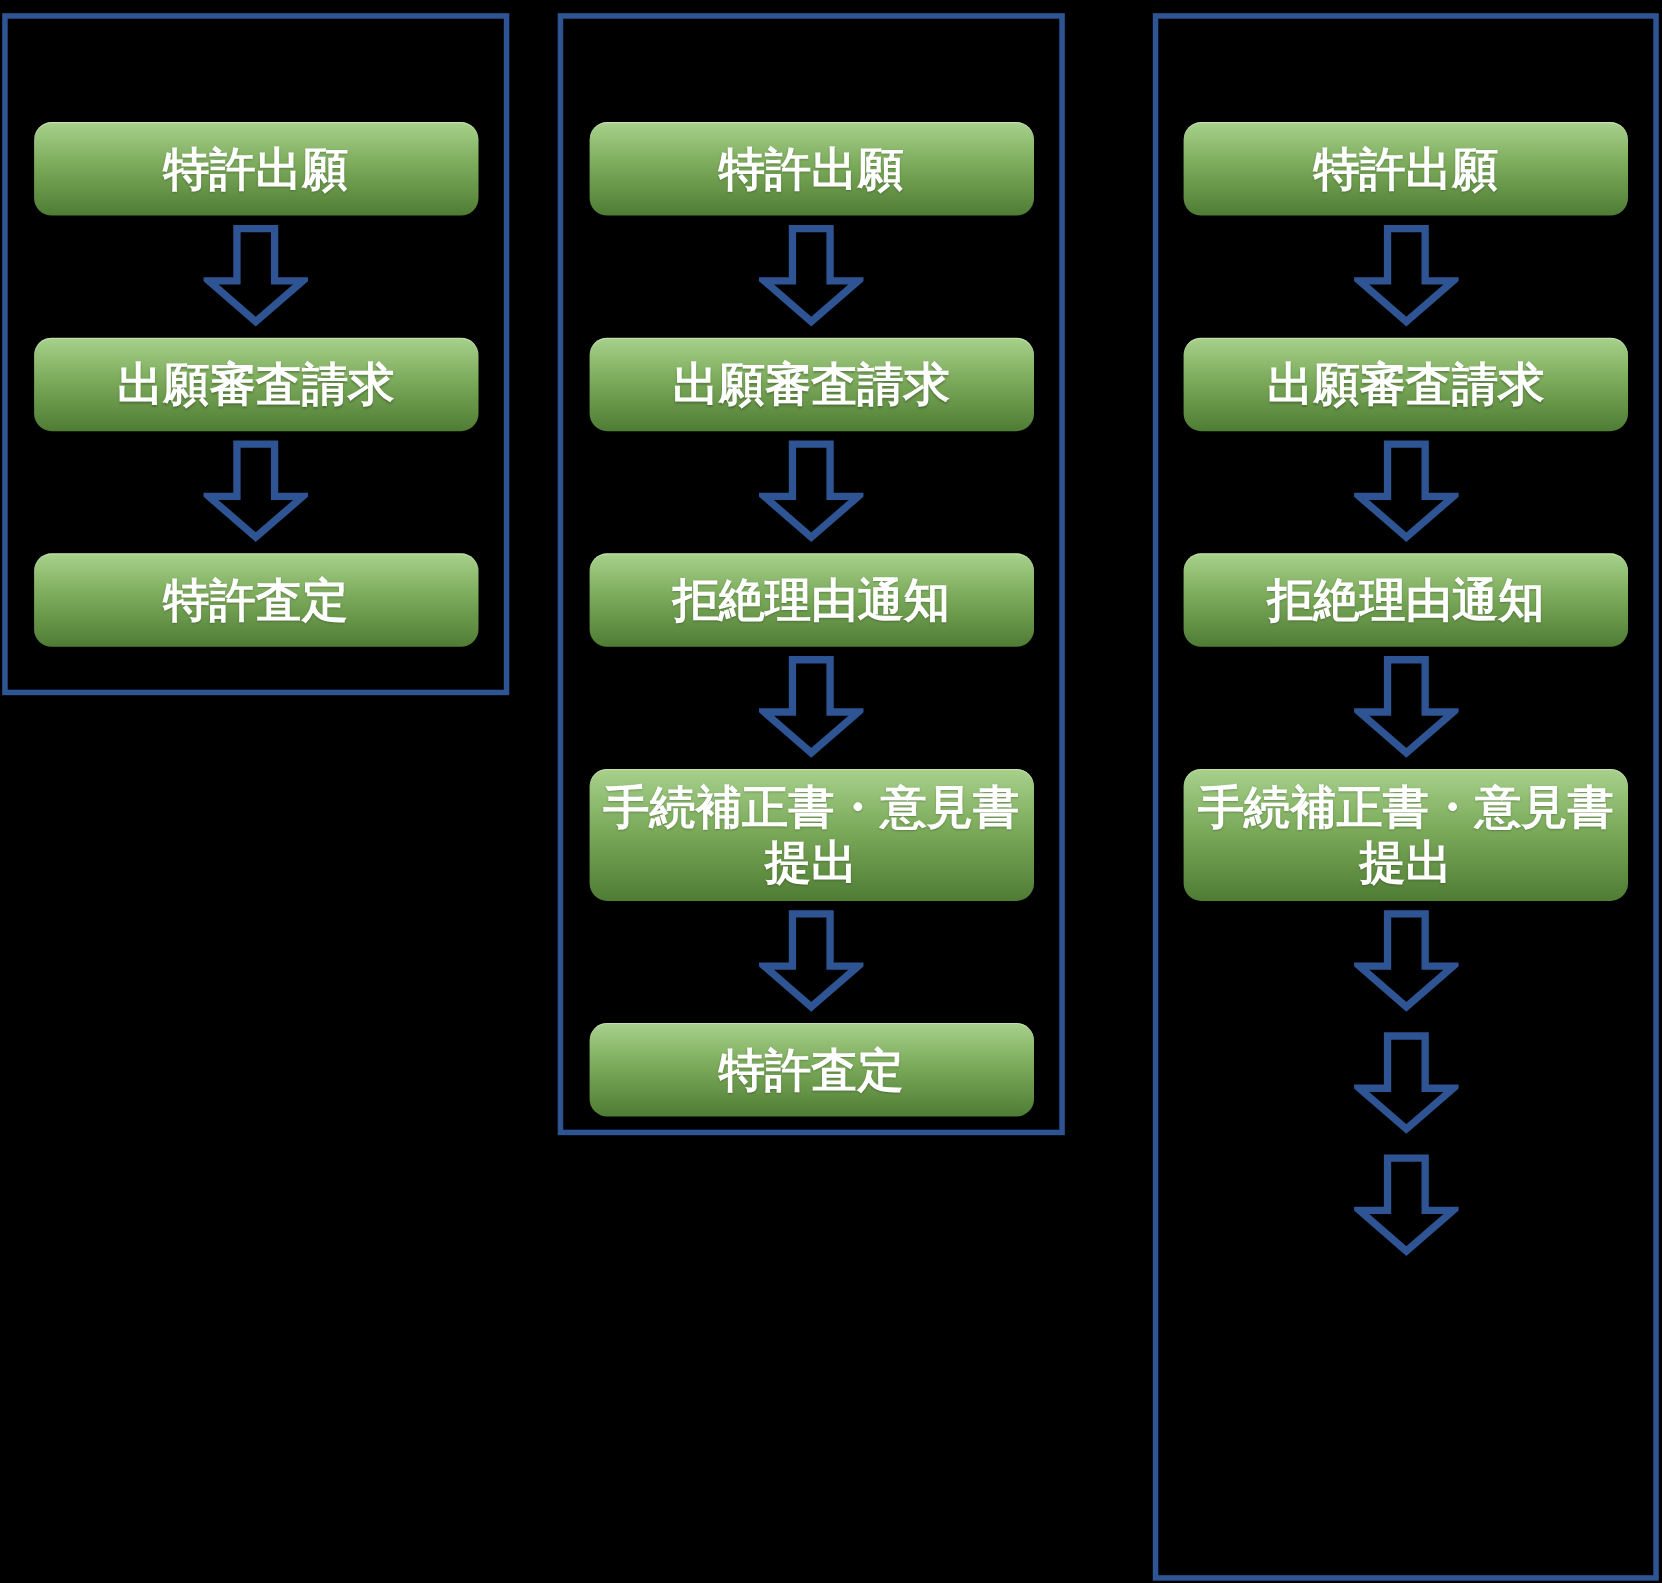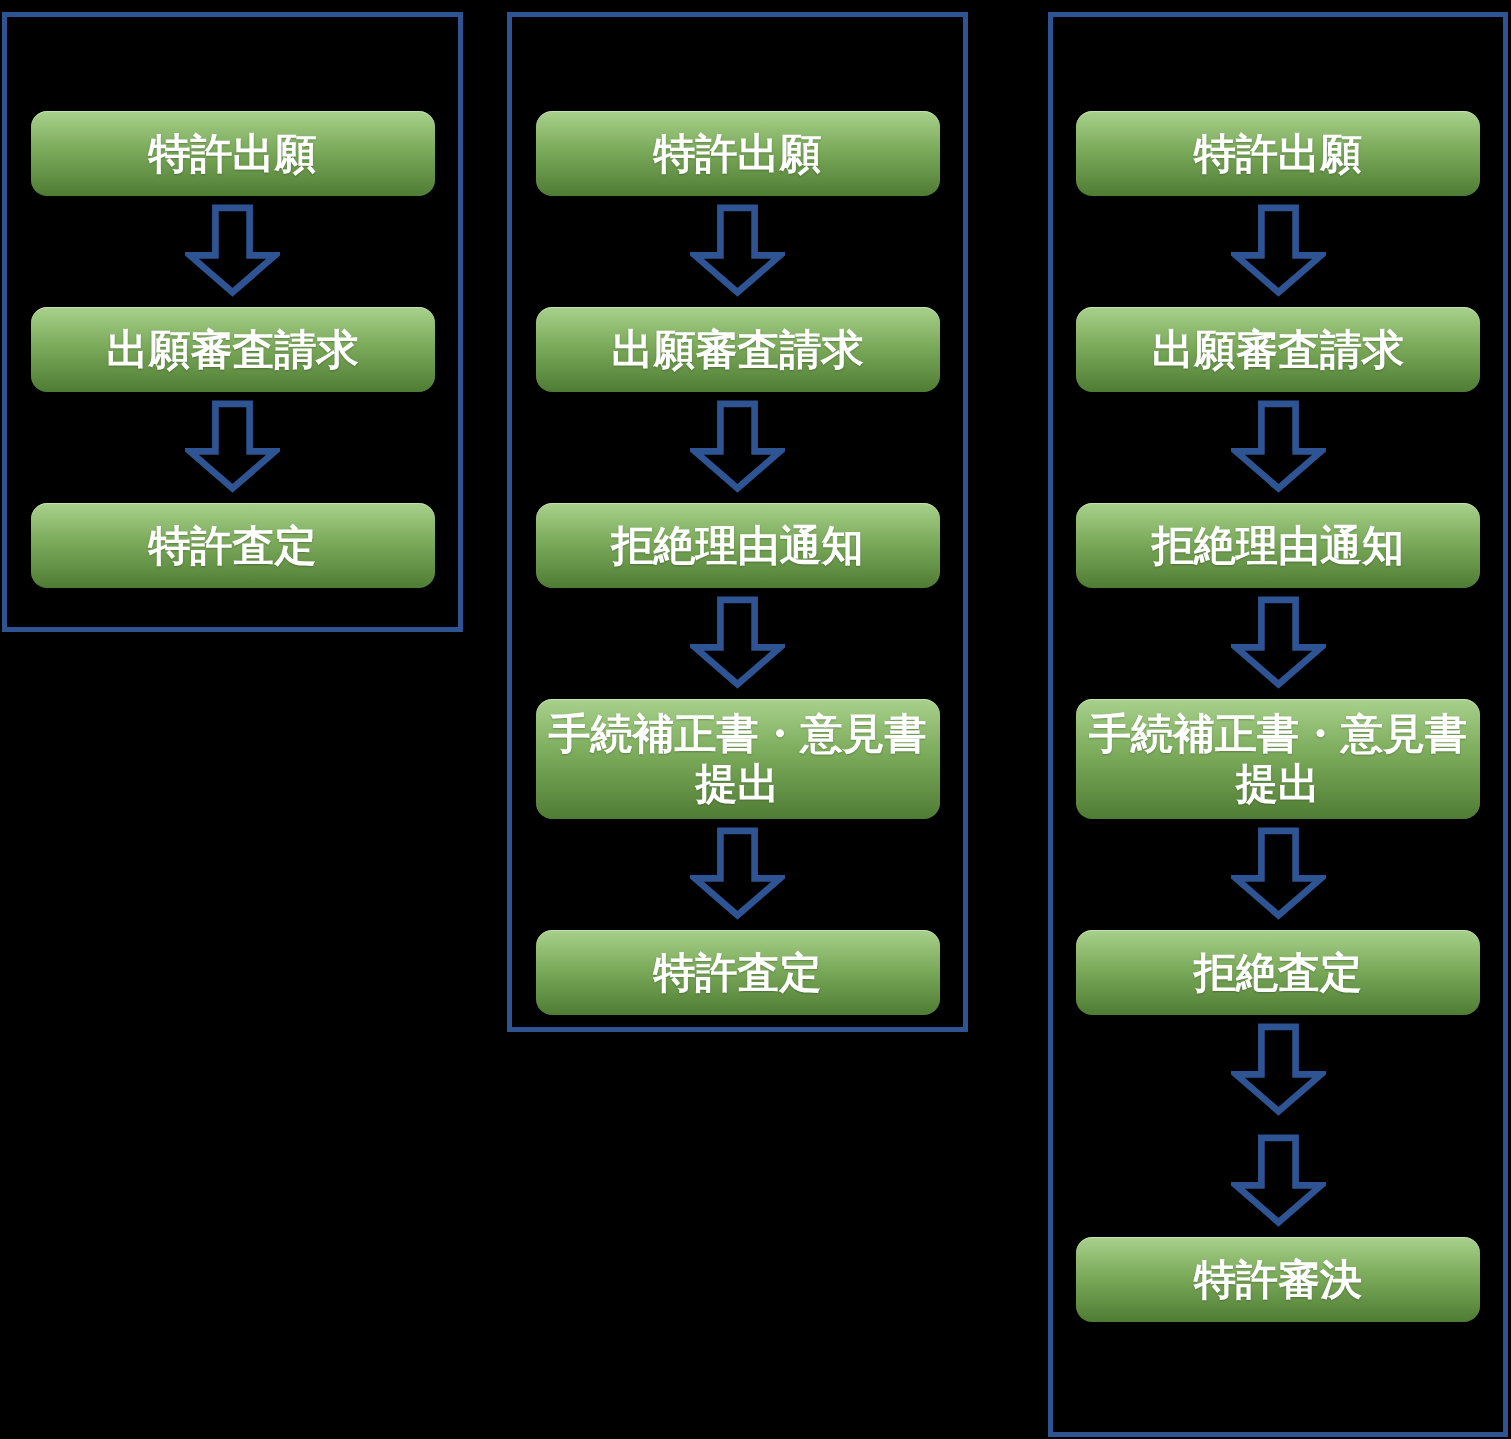--- a/index.html
+++ b/index.html
@@ -145,27 +145,21 @@
     <svg class="arrow" viewBox="0 0 100 100" width="95" height="95">
         <path d="M32 4 H68 V54 H95 L50 93 L5 54 H32 Z"></path>
       </svg>
     <div class="box">
       <span class="line">手続補正書・意見書</span>
       <span class="line">提出</span>
     </div>
     <svg class="arrow" viewBox="0 0 100 100" width="95" height="95">
         <path d="M32 4 H68 V54 H95 L50 93 L5 54 H32 Z"></path>
       </svg>
-    <div class="box">
-      <span class="line">拒絶査定</span>
-    </div>
     <svg class="arrow" viewBox="0 0 100 100" width="95" height="95">
         <path d="M32 4 H68 V54 H95 L50 93 L5 54 H32 Z"></path>
       </svg>
     <svg class="arrow" viewBox="0 0 100 100" width="95" height="95">
         <path d="M32 4 H68 V54 H95 L50 93 L5 54 H32 Z"></path>
       </svg>
-    <div class="box">
-      <span class="line">特許審決</span>
-    </div>
   </div>
 
 </div>
 
 </body></html>

